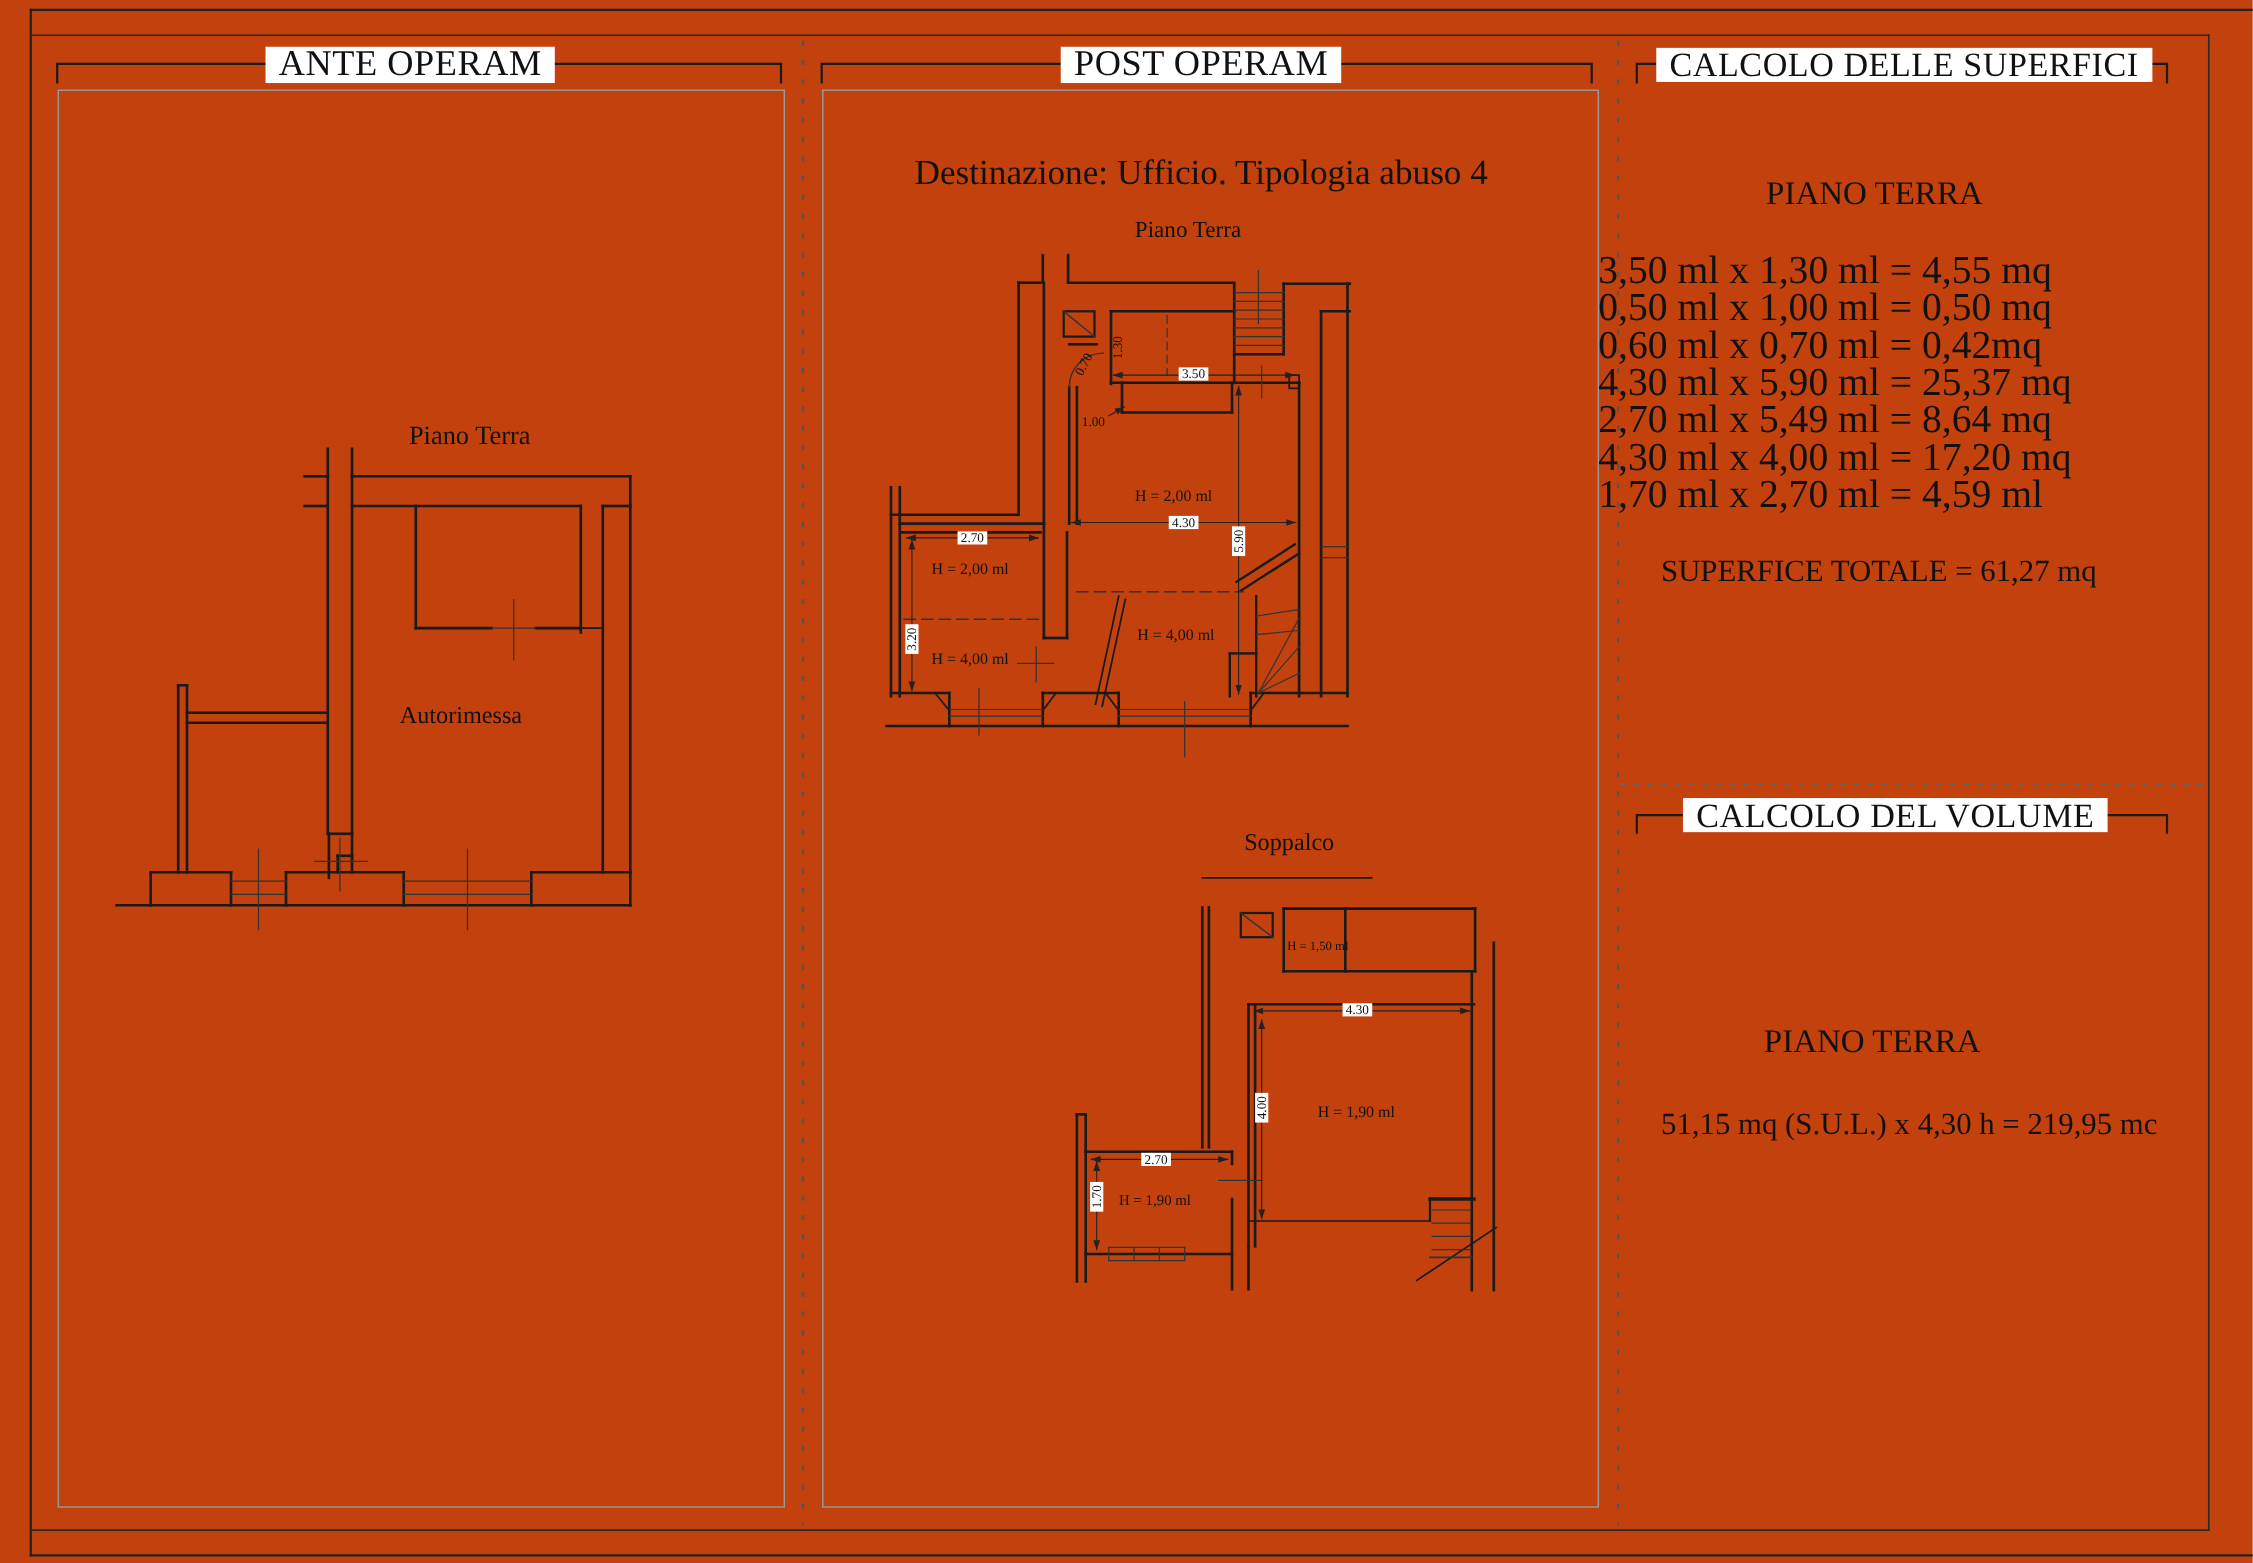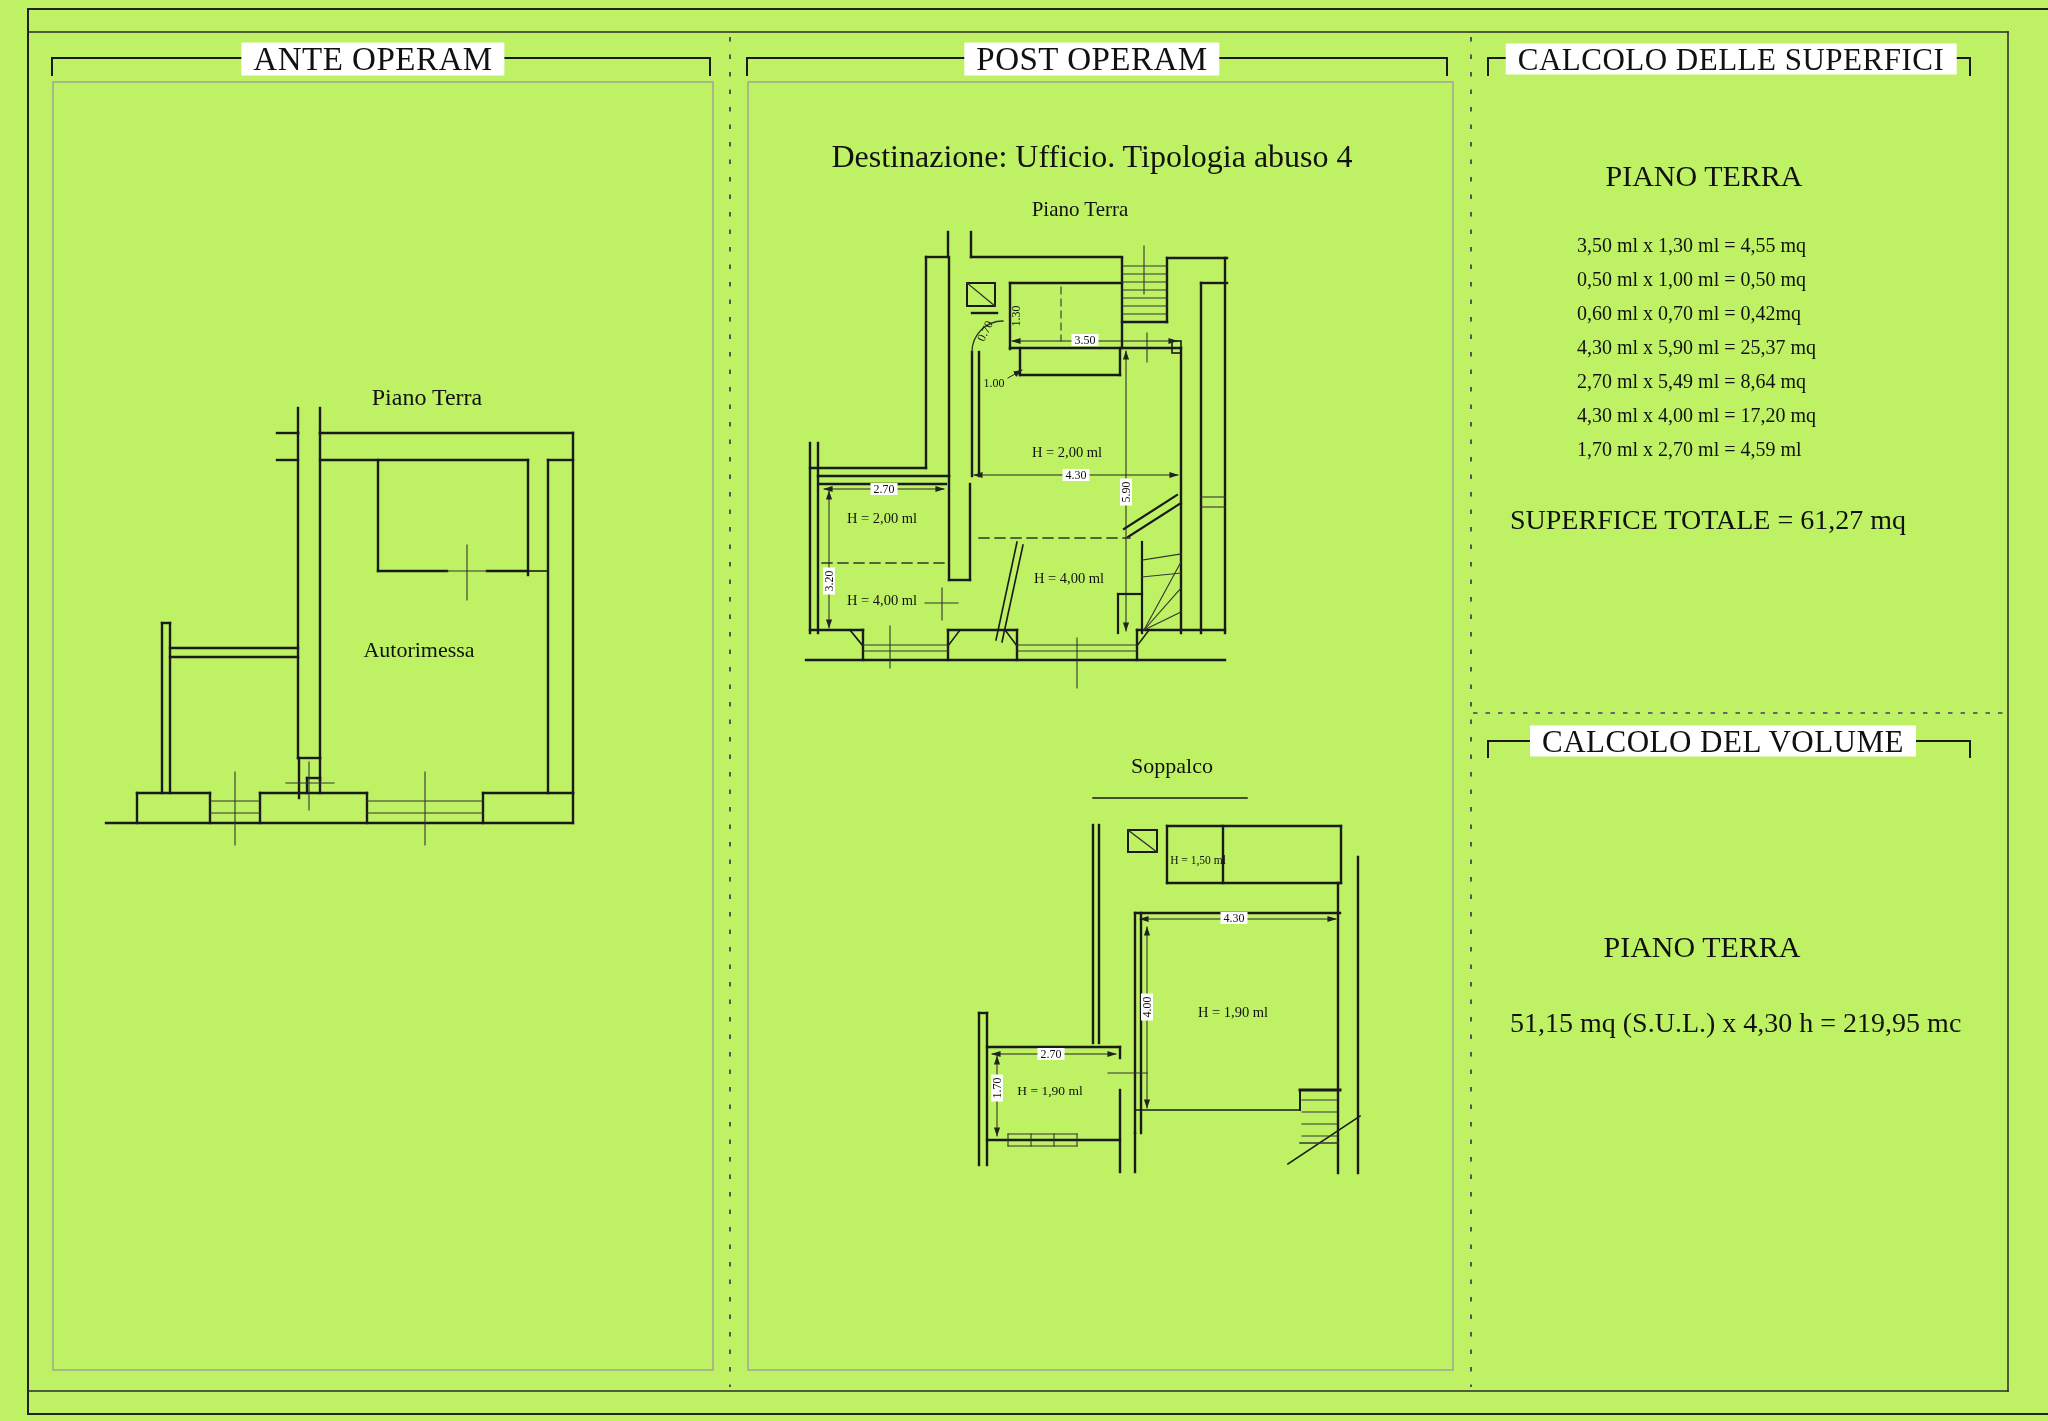--- a/index.html
+++ b/index.html
@@ -1,34 +1,34 @@
 <!DOCTYPE html>
 <html><head>
 <meta charset="utf-8">
 <style>
   html,body { margin:0; padding:0; background:#fff; }
   .sheet {
-    position:relative; width:2048px; height:1421px; background:#bef264;
+    position:relative; width:2048px; height:1421px; background:#c2410c;
     font-family:"Liberation Serif","DejaVu Serif",serif; color:#111; overflow:hidden;
   }
   .sheet svg.linework { position:absolute; left:0; top:0; }
   .t { position:absolute; transform:translate(-50%,-50%); white-space:nowrap; color:#111; line-height:1; }
   .rot { transform:translate(-50%,-50%) rotate(-90deg); }
   .bg { background:#fff; padding:0 3px; }
   .ptitle { font-size:33px; background:#fff; padding:0 12px; letter-spacing:.5px; }
   .subtitle { font-size:32px; }
   .planlabel { font-size:24px; }
   .planlabel2 { font-size:21px; }
   .roomlabel { font-size:22px; }
   .hlabel { font-size:14.5px; }
   .hlabel-s { font-size:13.5px; }
   .hlabel-xs { font-size:11.5px; }
   .dim { font-size:12px; }
   .heading { font-size:30px; }
-  .calcrows { position:absolute; left:1577px; top:228px; font-size:20px; line-height:34px; }
+  .calcrows { position:absolute; left:1453px; top:228px; font-size:36px; line-height:34px; }
   .lline { position:absolute; transform:translate(0,-50%); white-space:nowrap; font-size:28px;text-align:right; }
 </style>
 </head>
 <body>
 
 <div class="sheet">
 
 <svg class="linework" width="2048" height="1421" viewBox="0 0 2048 1421" fill="none" stroke-linecap="square">
   <defs>
     <marker id="ma" viewBox="0 0 10 10" refX="9.5" refY="5" markerWidth="9" markerHeight="9" orient="auto-start-reverse">

